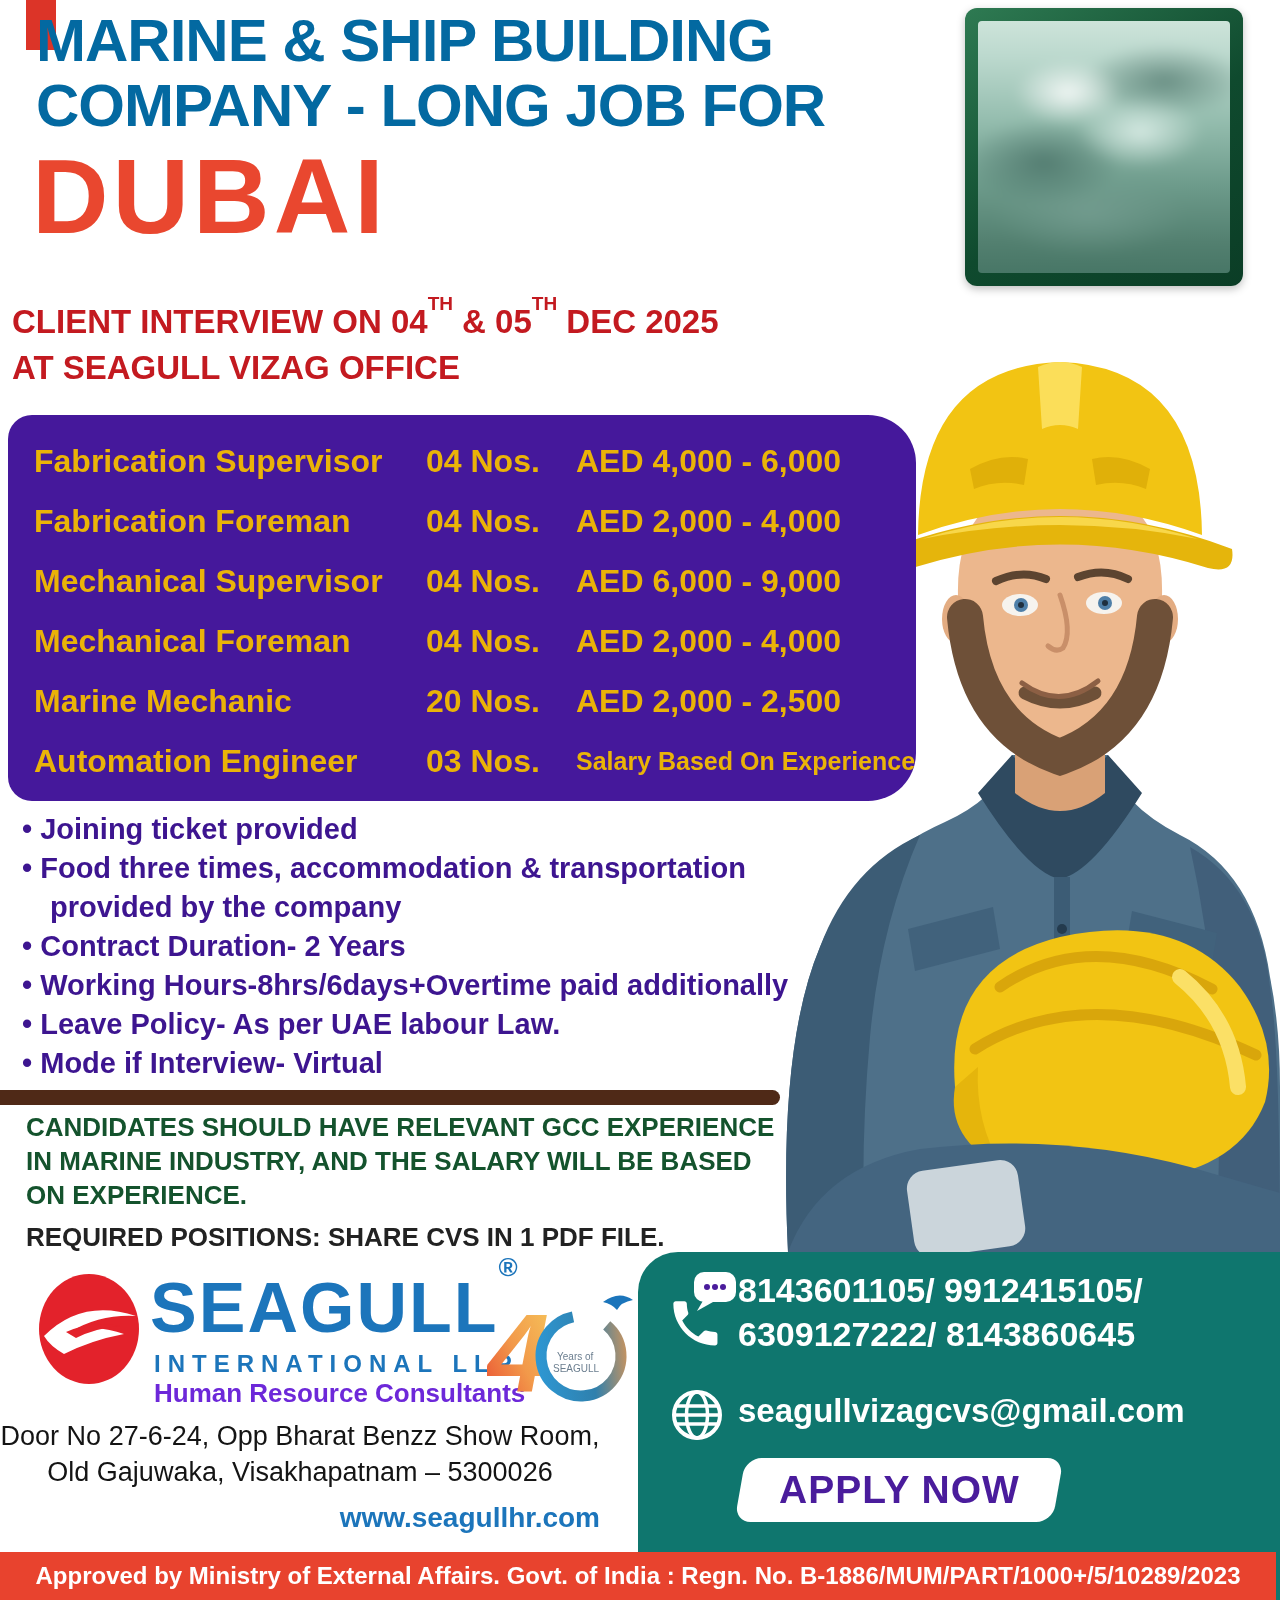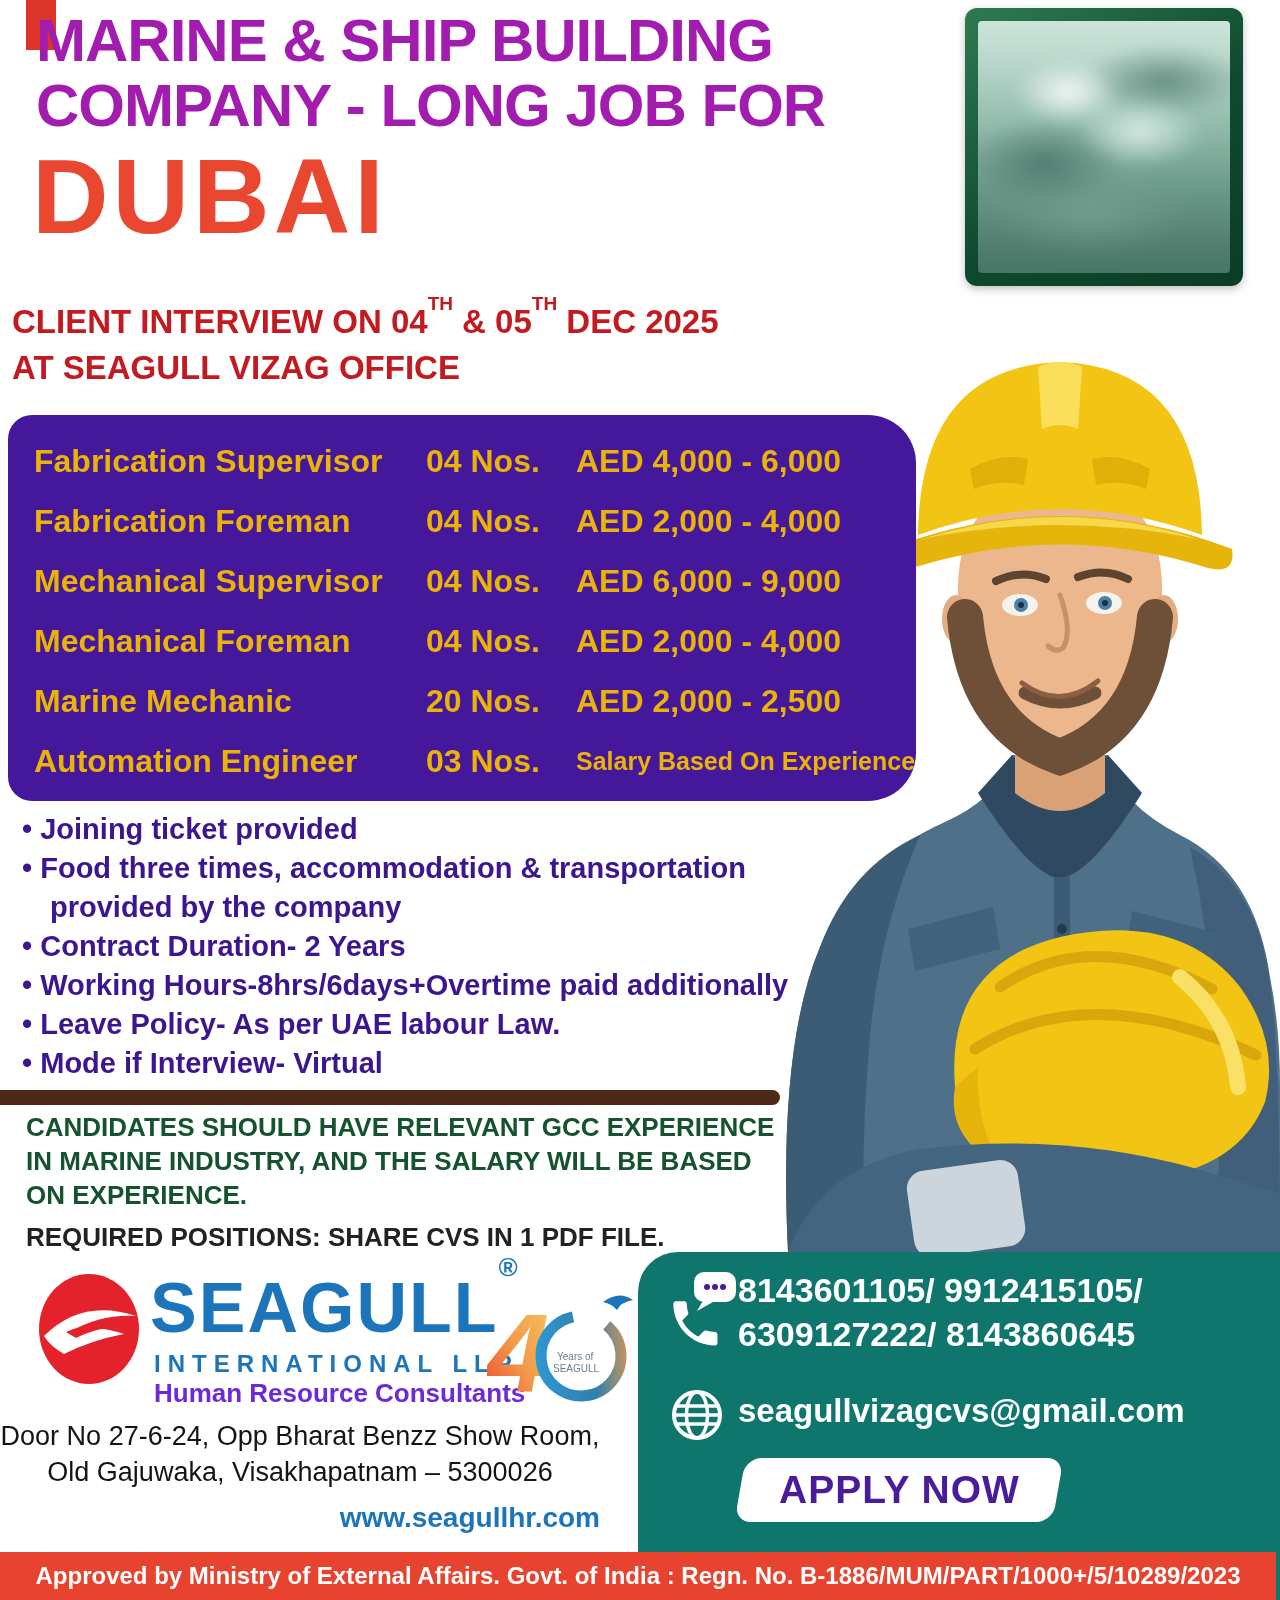--- a/index.html
+++ b/index.html
@@ -3,21 +3,21 @@
 <meta charset="utf-8">
 <style>
   html,body{margin:0;padding:0;background:#e8e8e8;}
   .poster{position:relative;width:1280px;height:1600px;background:#ffffff;overflow:hidden;
           font-family:"Liberation Sans",sans-serif;}
   .abs{position:absolute;}
 
   
   .red-accent{left:26px;top:0;width:30px;height:50px;background:#DC3428;}
   .title{left:36px;top:8px;font-size:60px;line-height:65px;font-weight:700;
-         color:#a21caf;letter-spacing:-1px;white-space:nowrap;}
+         color:#0369a1;letter-spacing:-1px;white-space:nowrap;}
   .city{left:32px;top:136px;font-size:106px;font-weight:700;color:#E9472F;letter-spacing:4px;}
   .interview{left:12px;top:292px;width:965px;text-align:left;color:#C31A20;
              font-weight:700;font-size:33px;line-height:46px;white-space:nowrap;}
   .interview sup{font-size:19px;position:relative;top:-11px;}
 
   
   .photo-frame{left:965px;top:8px;width:278px;height:278px;border-radius:12px;
     background:linear-gradient(145deg,#2E7A52 0%,#0F4A2E 55%,#0B3D26 100%);
     padding:13px;box-sizing:border-box;box-shadow:0 3px 8px rgba(0,0,0,.25);}
   .photo-inner{width:100%;height:100%;border-radius:4px;overflow:hidden;position:relative;}

